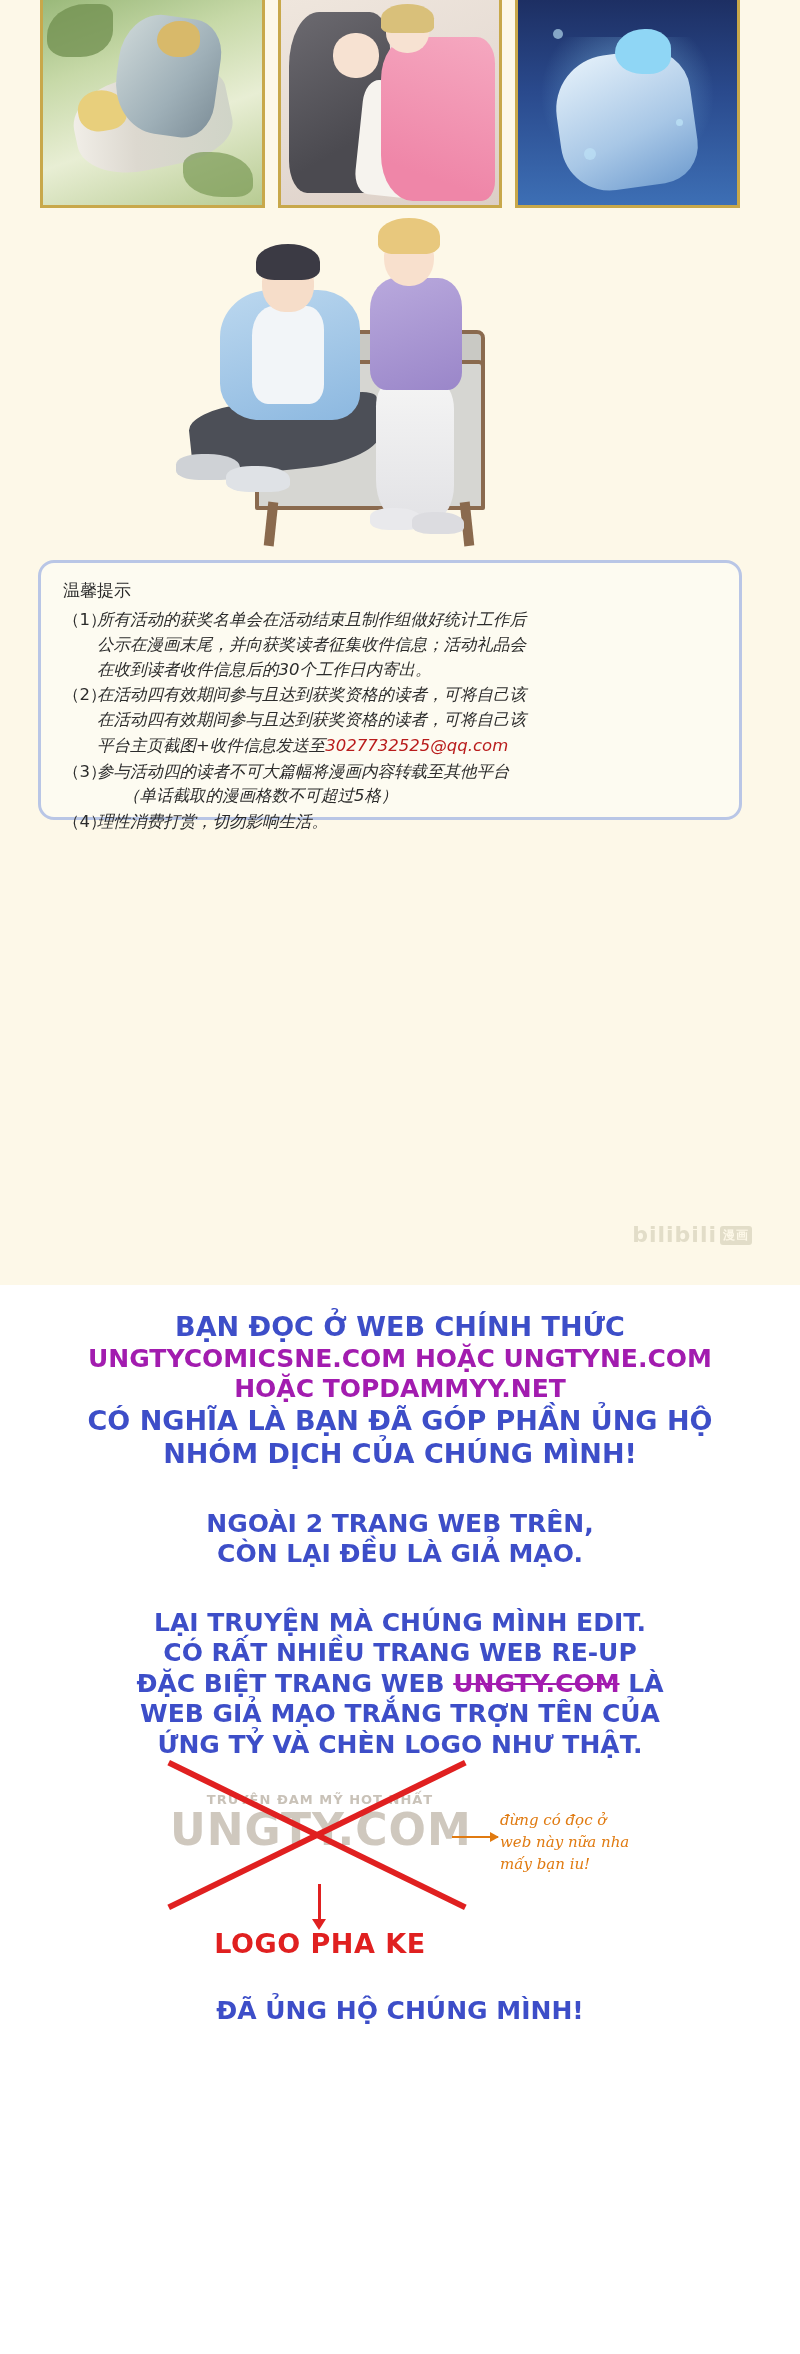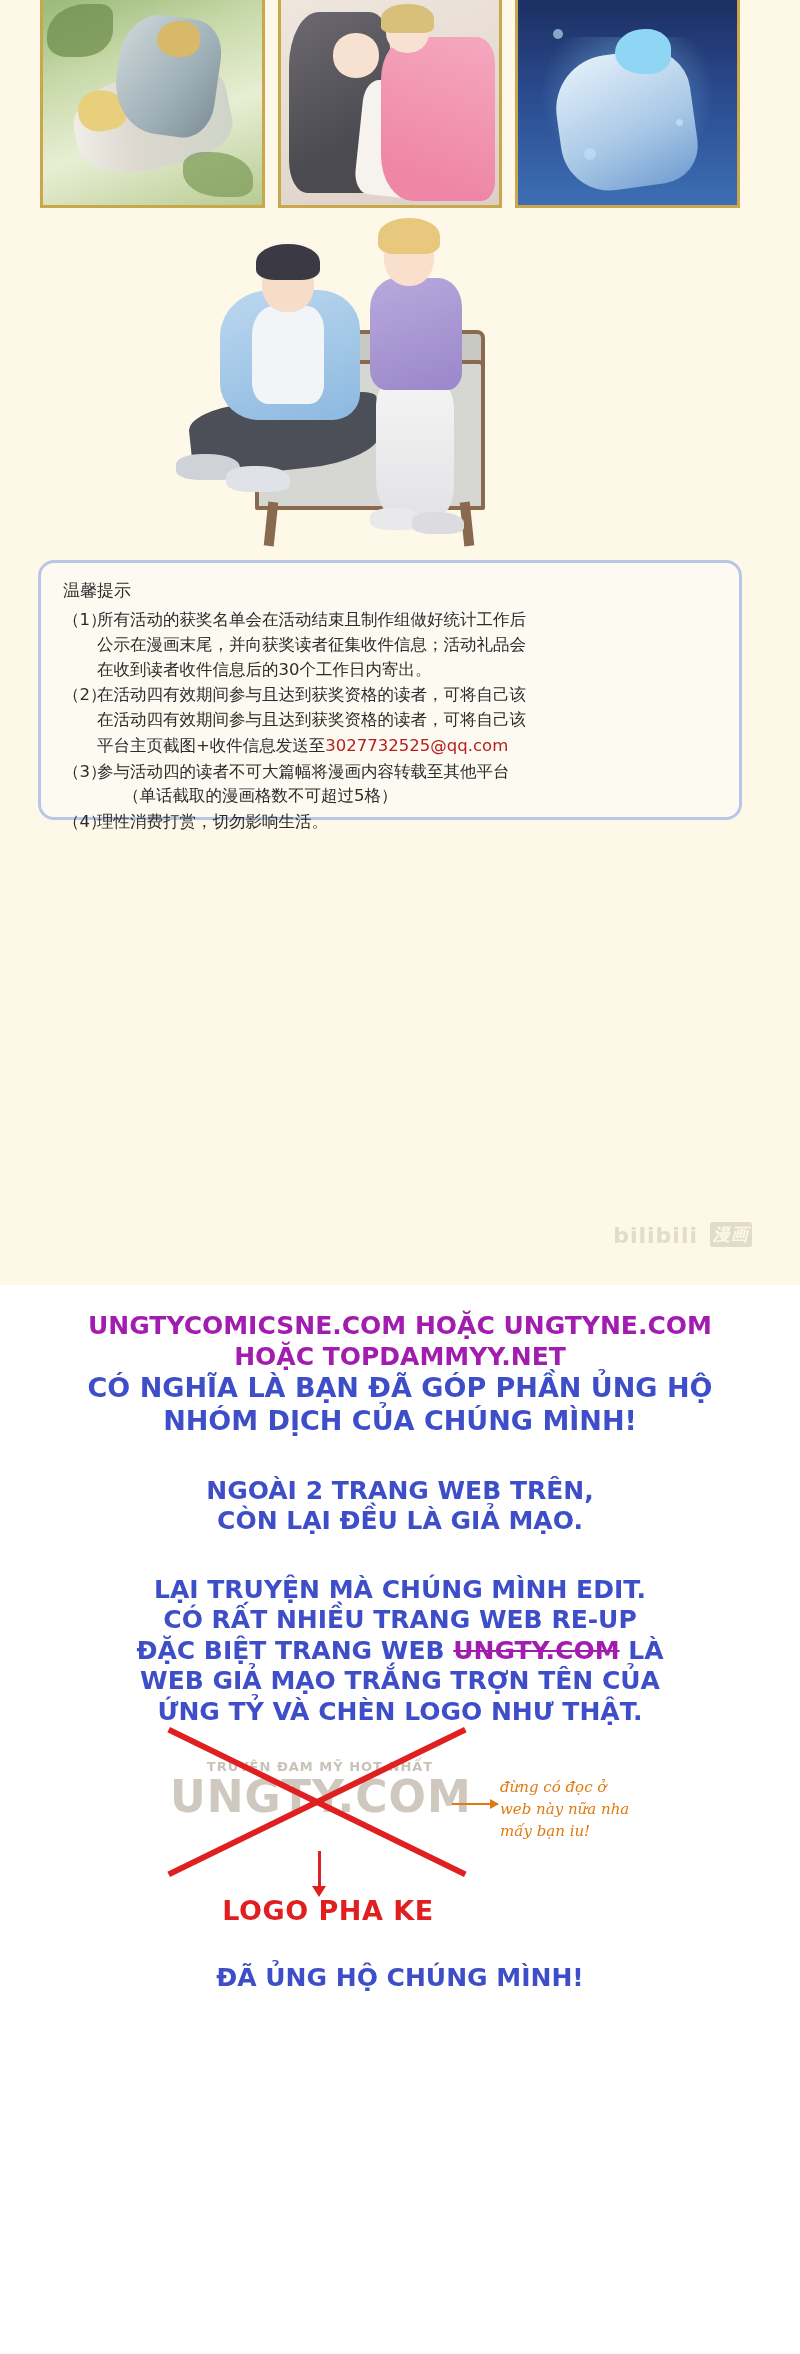--- a/index.html
+++ b/index.html
@@ -171,38 +171,37 @@
   }
   .notice-list { margin: 0; padding: 0; list-style: none; }
   .notice-list li {
     display: flex;
     font-size: 16.5px;
     line-height: 1.5;
     color: #2b2b2b;
     margin-bottom: 1px;
   }
   .notice-num { width: 34px; flex: 0 0 34px; text-align: left; }
-  .notice-text { flex: 1; }
+  .notice-text { flex: 1; font-style: italic; }
   .notice-text .cont { display: block; }
   .mail-red { color: #b91c1c; }
 
   .bili-watermark {
     position: absolute;
     right: 48px;
     top: 1222px;
     font-size: 22px;
     font-weight: bold;
     color: #e2ddc8;
     letter-spacing: 1px;
   }
   .bili-watermark .sq {
     display:inline-block; background:#e2ddc8; color:#fdf8e8;
-    font-size: 17px; padding: 1px 3px; border-radius: 3px; margin-left: 12px;
+    font-size: 12px; padding: 1px 3px; border-radius: 3px; margin-left: 3px;
     vertical-align: 3px;
-    font-style: italic;
   }
 
   
   .notice-section {
     position: absolute;
     top: 1285px;
     left: 0;
     width: 800px;
     height: 1069px;
     background: #ffffff;
@@ -291,21 +290,21 @@
   }
   .arrow-down:after {
     content: "";
     position: absolute; left: -6px; bottom: -10px;
     border-top: 11px solid #e02020;
     border-left: 7px solid transparent;
     border-right: 7px solid transparent;
   }
   .fake-label {
     position: absolute;
-    left: 8px; top: 162px; width: 640px;
+    left: 0; top: 162px; width: 640px;
     text-align: center;
     font-size: 27px; font-weight: bold; color: #e02020;
     letter-spacing: .5px;
   }
 </style>
 </head>
 <body>
 
 <div class="comic-section">
 
@@ -396,20 +395,21 @@
     </ul>
   </div>
 
   <div class="bili-watermark">
     <span>bilibili</span><span class="sq">漫画</span>
   </div>
 </div>
 
 <div class="notice-section">
 
+  <div class="nl blue s28">BẠN ĐỌC Ở WEB CHÍNH THỨC</div>
   <div class="nl red s26">UNGTYCOMICSNE.COM HOẶC UNGTYNE.COM</div>
   <div class="nl red s26">HOẶC TOPDAMMYY.NET</div>
   <div class="nl blue s28">CÓ NGHĨA LÀ BẠN ĐÃ GÓP PHẦN ỦNG HỘ</div>
   <div class="nl blue s28">NHÓM DỊCH CỦA CHÚNG MÌNH!</div>
 
   <div class="gap-lg"></div>
 
   <div class="nl blue s26">NGOÀI 2 TRANG WEB TRÊN,</div>
   <div class="nl blue s26">CÒN LẠI ĐỀU LÀ GIẢ MẠO.</div>
 

